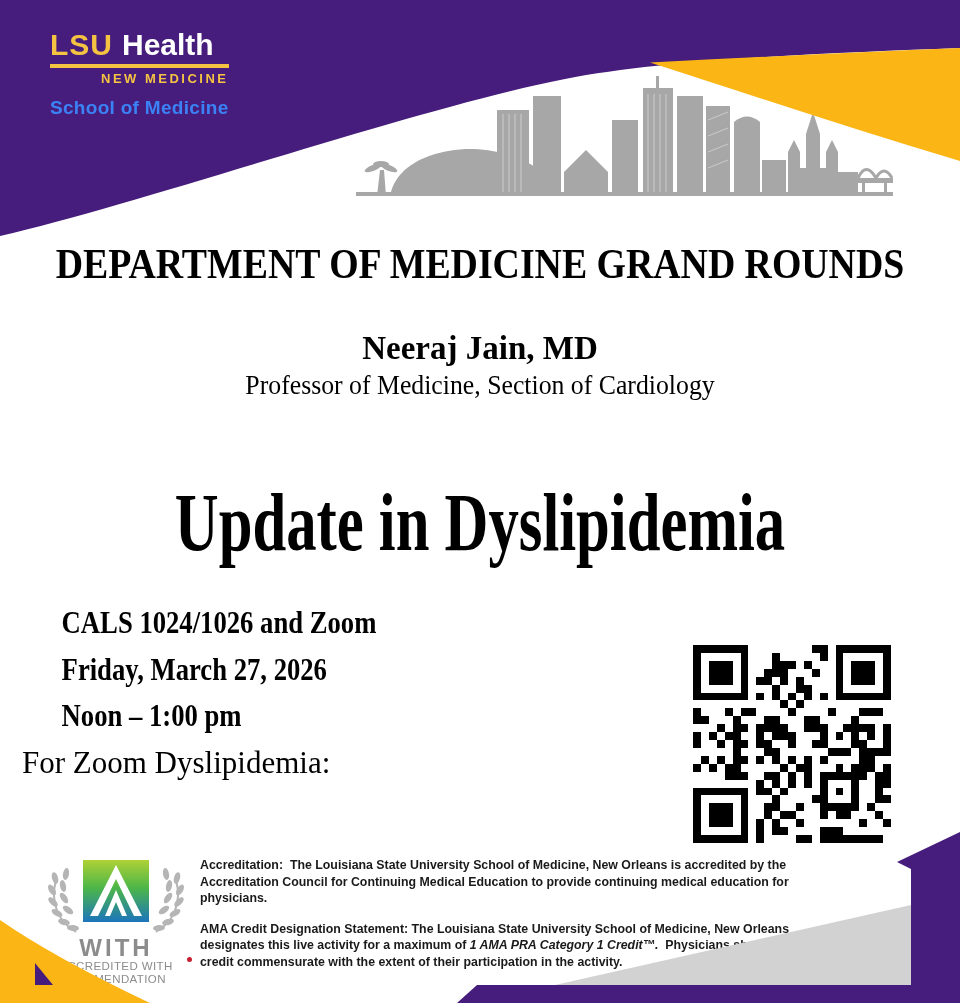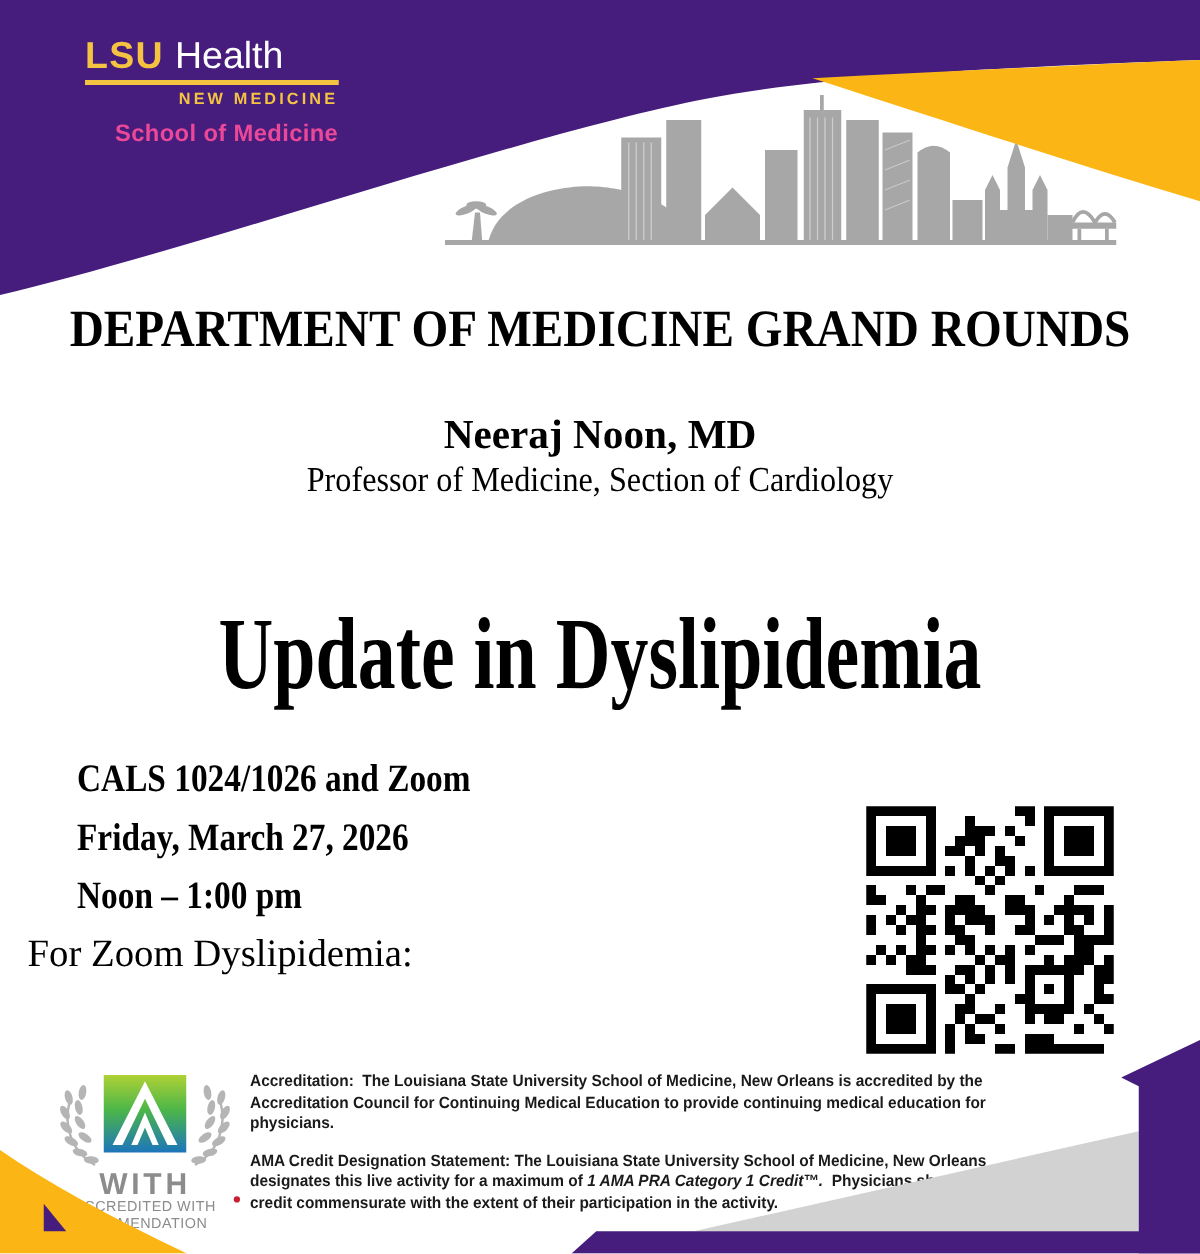--- a/index.html
+++ b/index.html
@@ -3,26 +3,26 @@
 <meta charset="utf-8">
 <style>
   html,body{margin:0;padding:0;background:#ffffff;}
   #flyer{position:relative;width:960px;height:1003px;background:#ffffff;overflow:hidden;
          font-family:"Liberation Serif",serif;}
   svg{display:block;}
   .abs{position:absolute;}
 
   
   #top-deco{left:0;top:0;}
-  #brand{left:68px;top:28px;color:#fff;font-family:"Liberation Sans",sans-serif;z-index:5;}
+  #brand{left:50px;top:28px;color:#fff;font-family:"Liberation Sans",sans-serif;z-index:5;}
   #brand-row{display:flex;align-items:baseline;gap:9px;border-bottom:4px solid #F5C342;padding-bottom:2px;}
   #brand-lsu{color:#F5C342;font-size:30px;font-weight:bold;letter-spacing:1px;}
-  #brand-health{color:#ffffff;font-size:30px;font-weight:normal;}
+  #brand-health{color:#ffffff;font-size:30px;font-weight:bold;}
   #brand-region{color:#F5C342;font-size:13px;font-weight:bold;letter-spacing:2.5px;text-align:right;margin-top:3px;}
-  #brand-school{color:#ec4899;font-size:19px;font-weight:bold;margin-top:11px;letter-spacing:0.3px;margin-left:24px;}
+  #brand-school{color:#3b82f6;font-size:19px;font-weight:bold;margin-top:11px;letter-spacing:0.3px;}
 
   
   .ctr{left:0;width:960px;text-align:center;color:#000;}
   #series-title{top:240px;font-size:42px;font-weight:bold;transform:scaleX(0.90);transform-origin:center;white-space:nowrap;}
   #speaker-name{top:330px;font-size:33px;font-weight:bold;}
   #speaker-title{top:369px;font-size:28px;transform:scaleX(0.92);transform-origin:center;white-space:nowrap;}
   #talk-title{top:476px;font-size:82px;font-weight:bold;transform:scaleX(0.74);transform-origin:center;white-space:nowrap;}
 
   
   #details{left:0;top:600px;width:880px;text-align:left;}
@@ -106,21 +106,21 @@
   <div id="brand" class="abs">
     <div id="brand-row">
       <span id="brand-lsu">LSU</span>
       <span id="brand-health">Health</span>
     </div>
     <div id="brand-region">NEW MEDICINE</div>
     <div id="brand-school">School of Medicine</div>
   </div>
 
   <div id="series-title" class="abs ctr">DEPARTMENT OF MEDICINE GRAND ROUNDS</div>
-  <div id="speaker-name" class="abs ctr">Neeraj Noon, MD</div>
+  <div id="speaker-name" class="abs ctr">Neeraj Jain, MD</div>
   <div id="speaker-title" class="abs ctr">Professor of Medicine, Section of Cardiology</div>
   <div id="talk-title" class="abs ctr">Update in Dyslipidemia</div>
 
   <div id="details" class="abs">
     <div class="line b">CALS 1024/1026 and Zoom</div>
     <div class="line b">Friday, March 27, 2026</div>
     <div class="line b">Noon – 1:00 pm</div>
     <div class="line reg">For Zoom Dyslipidemia:</div>
   </div>
 

